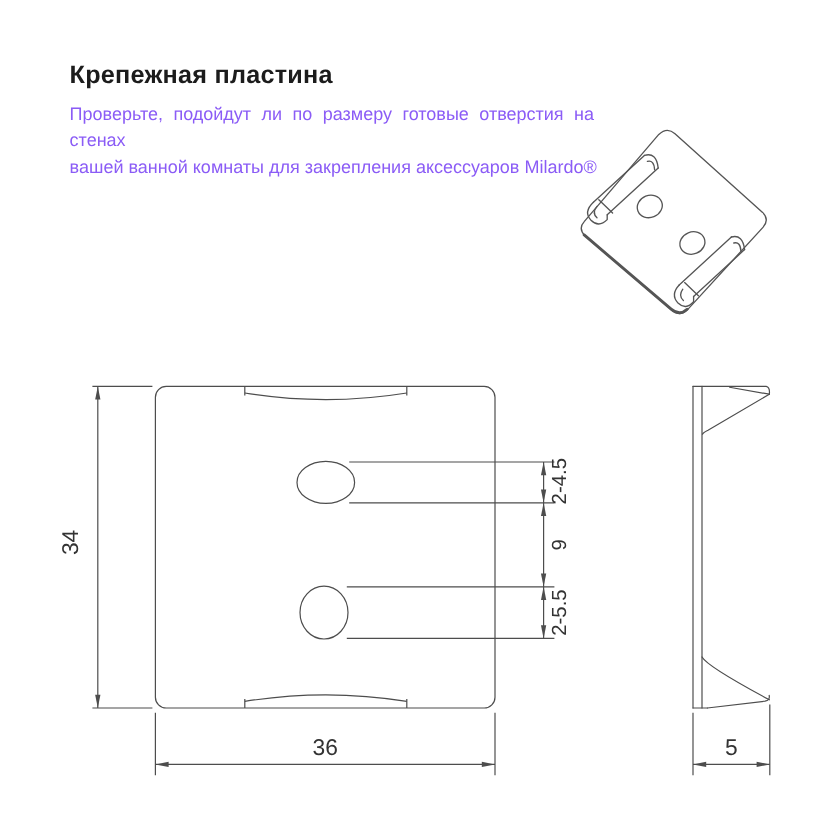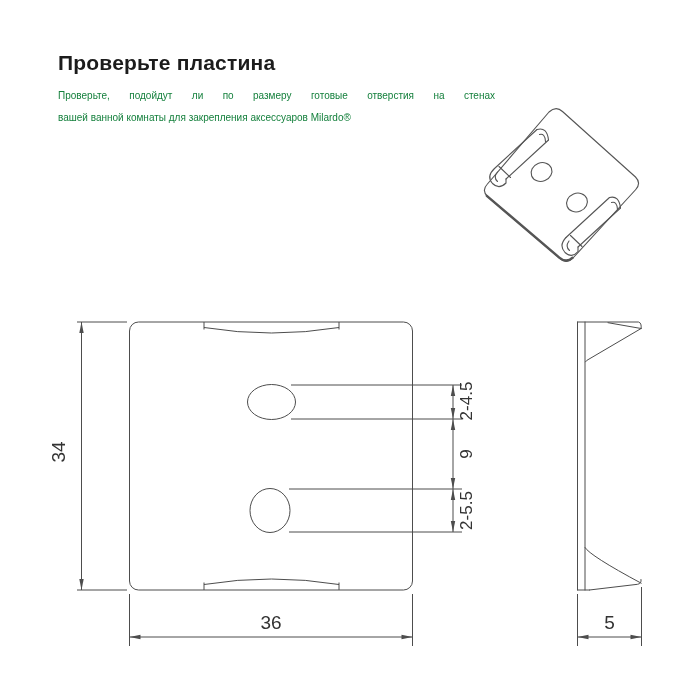--- a/index.html
+++ b/index.html
@@ -4,34 +4,34 @@
 <style>
   html,body{margin:0;padding:0;background:#ffffff;}
   .page{
     position:relative;width:700px;height:700px;background:#ffffff;overflow:hidden;
     font-family:"Liberation Sans", sans-serif;
   }
   .title{
     position:absolute;left:58px;top:51px;width:480px;
     font-size:21px;font-weight:bold;color:#1c1c1c;letter-spacing:.2px;
   }
-  .desc{position:absolute;left:58px;top:85px;width:437px;color:#15803d;font-size:10px;line-height:22px;}
+  .desc{position:absolute;left:58px;top:85px;width:437px;color:#8b5cf6;font-size:15px;line-height:22px;}
   .desc .l1{text-align:justify;text-align-last:justify;}
   .desc .l2{text-align:left;white-space:nowrap;}
   svg{position:absolute;left:0;top:0;}
   svg text{font-family:"Liberation Sans", sans-serif;}
   .dim-label{font-size:19px;}
   .dim-label-small{font-size:17px;}
 </style>
 </head>
 <body>
 
 <div class="page">
 
-  <div class="title">Проверьте пластина</div>
+  <div class="title">Крепежная пластина</div>
 
   <div class="desc">
     <div class="l1">Проверьте, подойдут ли по размеру готовые отверстия на стенах</div>
     <div class="l2">вашей ванной комнаты для закрепления аксессуаров Milardo®</div>
   </div>
 
   <svg width="700" height="700" viewBox="0 0 700 700">
 
     <g fill="none" stroke-linecap="round" stroke-linejoin="round" stroke-width="1.1" stroke="#555555">
 

